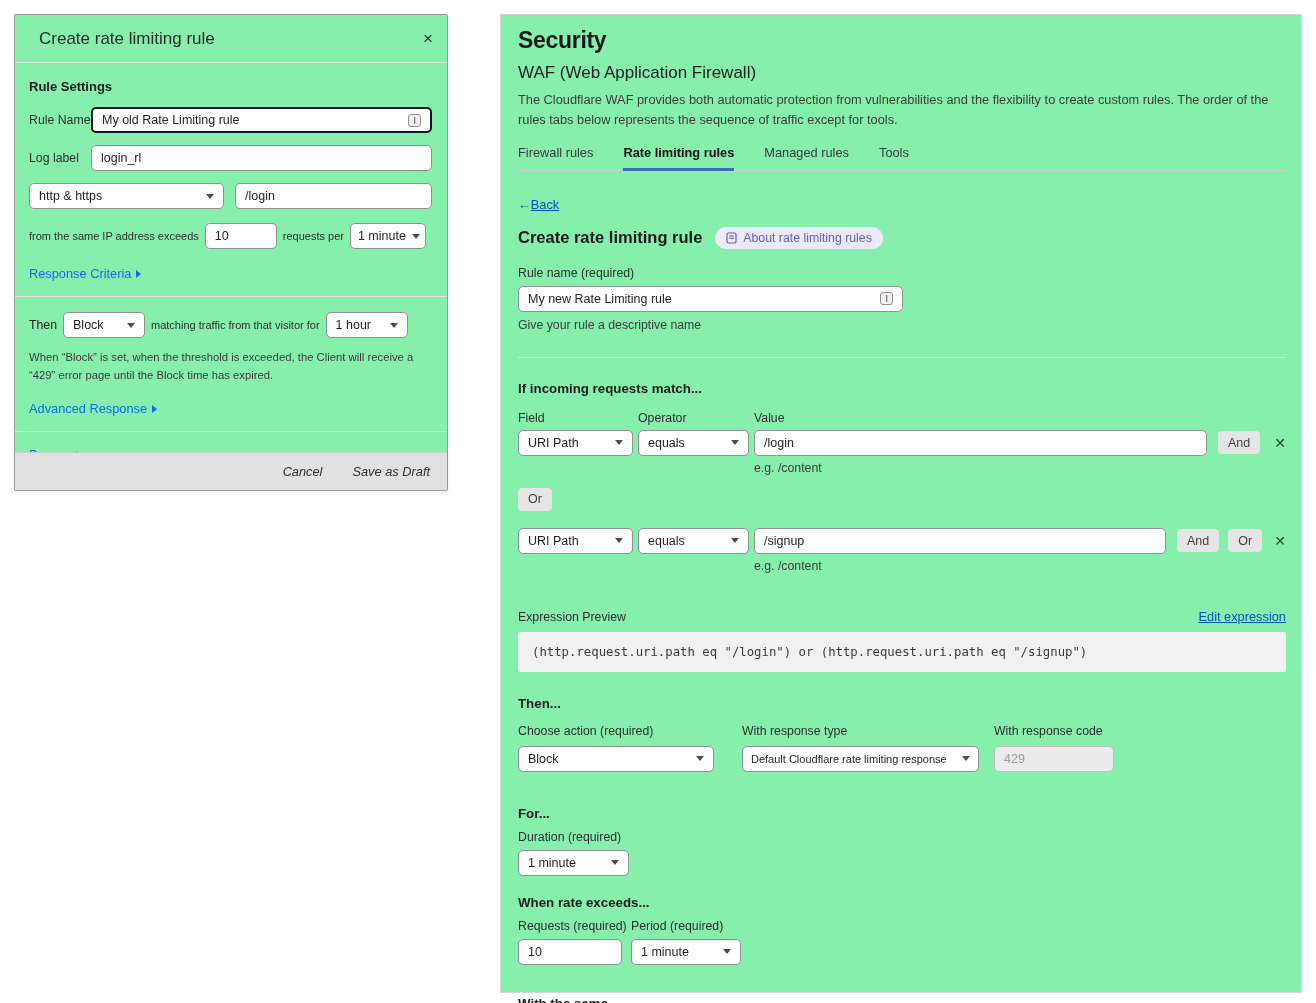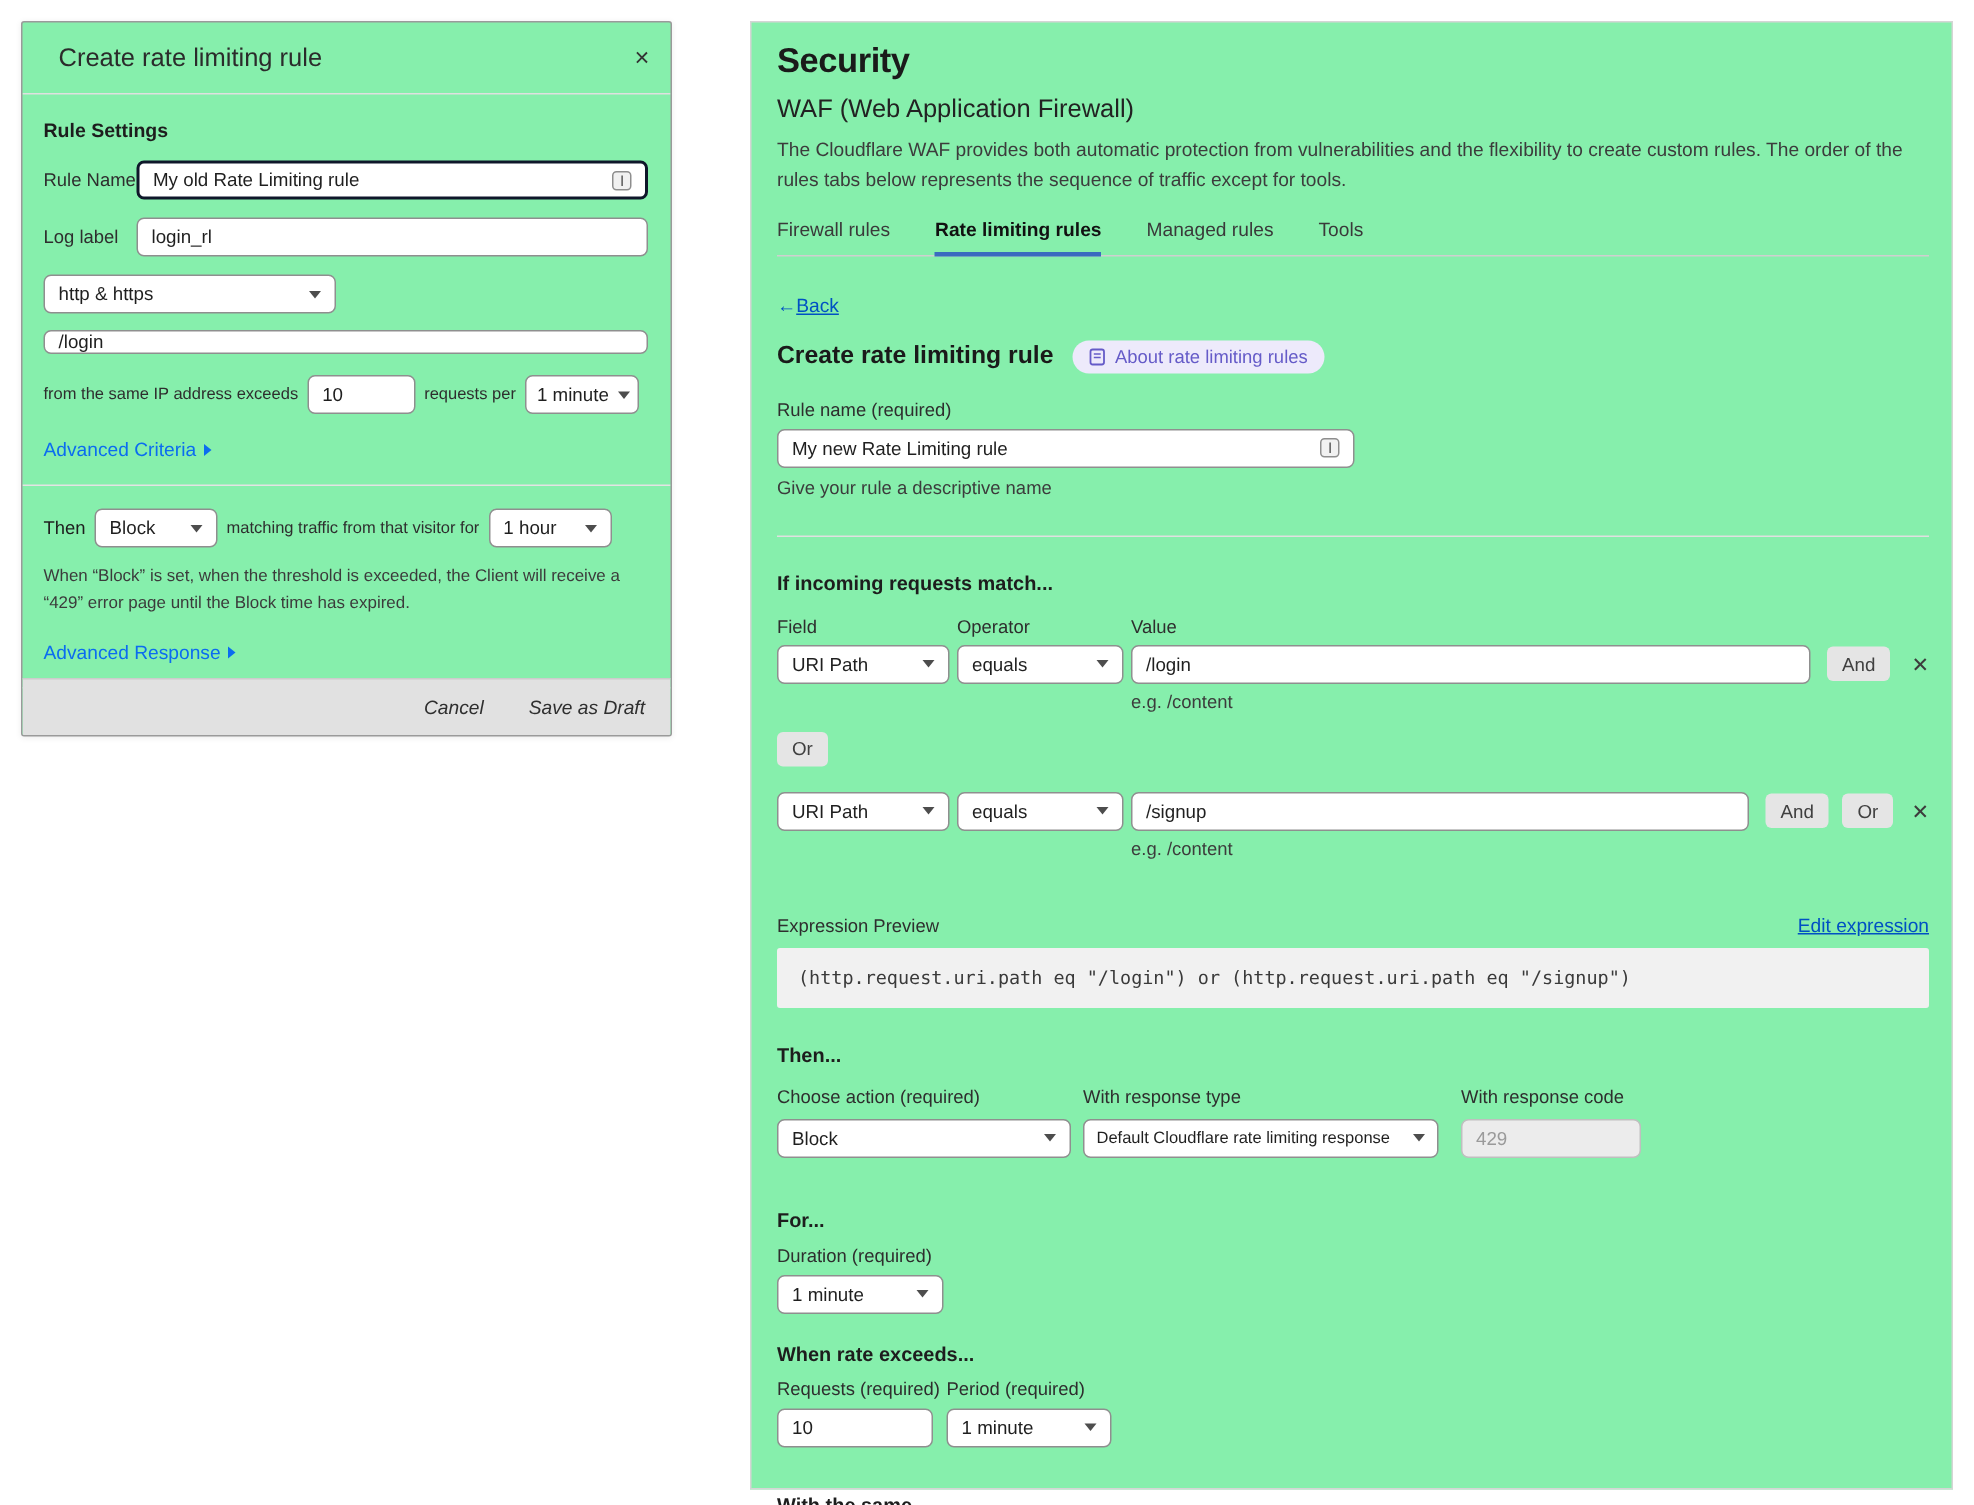--- a/index.html
+++ b/index.html
@@ -34,21 +34,21 @@
                         padding:0 14px 0 24px; }
   #dialog .dlg-title { font-size:17px; color:#2b2b2b; }
   #dialog .dlg-close { margin-left:auto; font-size:17px; color:#333; cursor:pointer; line-height:1; }
   #dialog .dlg-body { padding:16px 15px 0 14px; }
   .dlg-sec-title { font-size:13px; font-weight:bold; margin-bottom:13px; }
   .dlg-frow { display:flex; align-items:center; margin-bottom:12px; }
   .dlg-frow .flabel { width:62px; flex:0 0 auto; font-size:12.3px; color:#2e2e2e; }
   .dlg-frow .inp { flex:1; }
   .inp.focused { border:2px solid #0f172a; }
   .dlg-match-label { font-size:12.5px; color:#2e2e2e; margin:4px 0 9px; }
-  .dlg-url-row { display:flex; gap:11px; margin-bottom:14px;flex-direction:column; }
+  .dlg-url-row { display:flex; gap:11px; margin-bottom:14px; }
   .dlg-url-row .sel { width:195px; flex:0 0 auto; }
   .dlg-url-row .inp { flex:1; }
   .dlg-rate-row { display:flex; align-items:center; gap:6px; white-space:nowrap; }
   .dlg-rate-row .txt { font-size:11px; color:#2e2e2e; }
   .blue-link { color:#0b6cf0; font-size:12.8px; cursor:pointer; display:inline-flex; align-items:center; }
   .dlg-link-row { margin:15px 0 14px; }
   .dlg-divider { border:none; border-top:1px solid #e3e3e3; margin:0 -15px 0 -14px; }
   .dlg-then-row { display:flex; align-items:center; gap:6px; margin-top:15px; white-space:nowrap; }
   .dlg-then-row .txt { font-size:11px; color:#2e2e2e; }
   .dlg-then-row .sel { width:82px; flex:0 0 auto; }
@@ -96,21 +96,21 @@
   .or-connector { margin-top:13px; }
   .or-connector .btn-gray { min-width:29px; }
   .row2 { margin-top:17px; }
   .expr-row { display:flex; align-items:baseline; justify-content:space-between; margin-top:36px; }
   .expr-code { margin-top:8px; background:#f1f1f1; border-radius:2px; padding:13px 14px;
                font-family:"DejaVu Sans Mono","Liberation Mono",monospace; font-size:12.3px; color:#3a3a3a; }
   .then-heading { margin-top:24px; }
   .then-cols { display:flex; margin-top:13px; }
   .then-cols .col { display:flex; flex-direction:column; gap:8px; }
   .col-action { width:196px; }
-  .col-rtype { width:237px; margin-left:8px; }
+  .col-rtype { width:237px; margin-left:28px; }
   .col-rtype .sel { font-size:11px; padding:0 8px; }
   .col-rcode { width:120px; margin-left:15px; }
   .for-heading { margin-top:34px; }
   .dur-label { margin-top:9px; }
   .dur-sel { width:111px; margin-top:6px; }
   .rate-heading { margin-top:19px; }
   .rate-labels { display:flex; margin-top:9px; }
   .rate-labels .l1 { width:113px; flex:0 0 auto; }
   .rate-controls { display:flex; margin-top:6px; }
   .rate-controls .req-inp { width:104px; flex:0 0 auto; }
@@ -162,21 +162,21 @@
       </div>
       <span class="txt">requests per</span>
       <div class="sel" style="width:76px;flex:0 0 auto;padding:0 7px;">
         <span>1 minute</span>
         <span class="caret"></span>
       </div>
     </div>
 
     <div class="dlg-link-row">
       <span class="blue-link">
-        <span>Advanced Criteria</span>
+        <span>Response Criteria</span>
         <span class="tri-right"></span>
       </span>
     </div>
 
     <hr class="dlg-divider">
 
     <div class="dlg-then-row">
       <span style="font-size:12.3px;">Then</span>
       <div class="sel">
         <span>Block</span>

